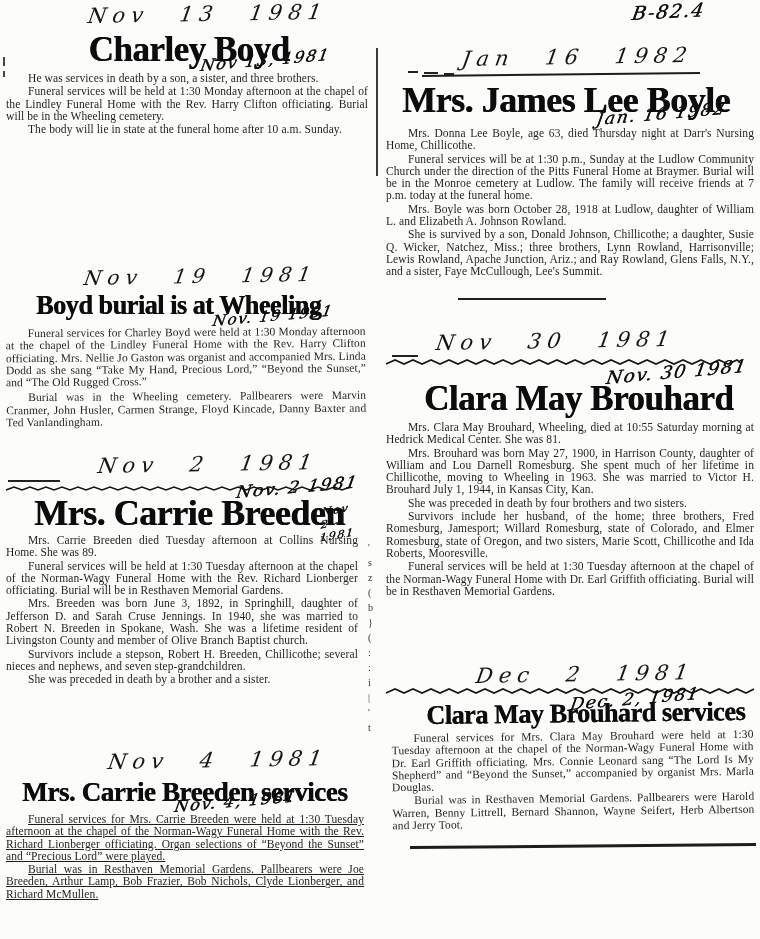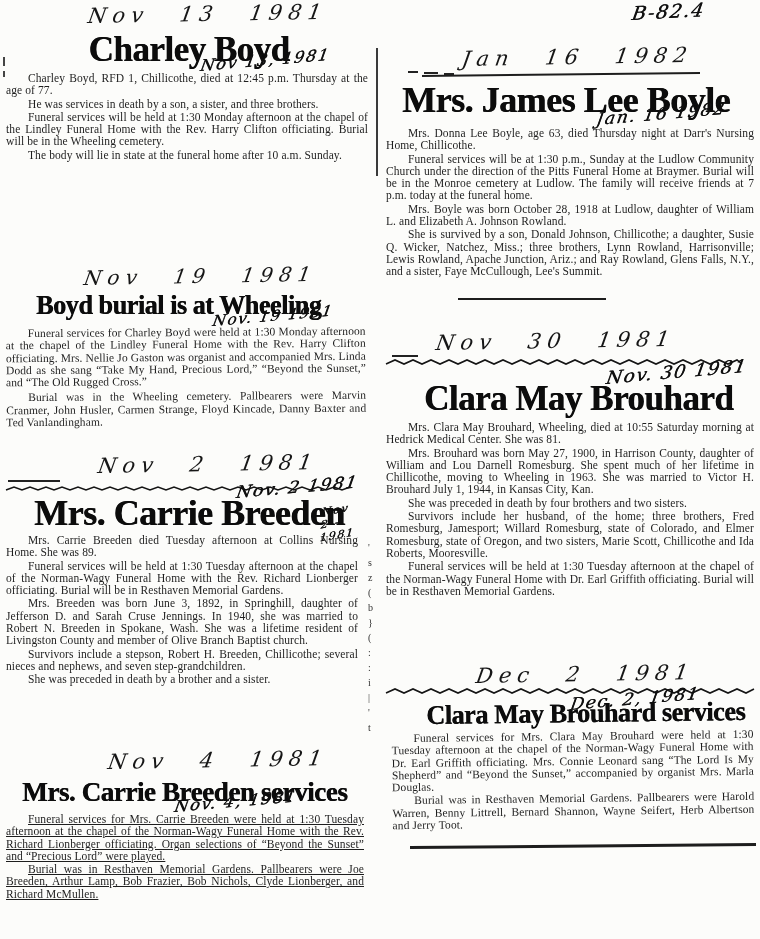--- a/index.html
+++ b/index.html
@@ -55,21 +55,20 @@
   <div class="script" style="left:634px; top:2px; font-size:19px; transform:skewX(-12deg) rotate(-3deg);">B-82.4</div>
 
   <div class="artifact" style="left:3px; top:57px; width:2px; height:9px;"></div>
   <div class="artifact" style="left:3px; top:71px; width:2px; height:6px;"></div>
 
   <article class="clipping" style="left:6px; top:8px; width:366px; height:254px;">
     <div class="stamp" style="left:84px; top:-4px;">Nov 13 1981</div>
     <h1 class="headline" style="left:0; top:22px; width:100%; text-align:center; font-size:35px;">Charley Boyd</h1>
     <div class="script" style="left:196px; top:48px;">Nov 13, 1981</div>
     <div class="bodytext" style="left:0; top:64px; width:362px;">
-      <p>Charley Boyd, RFD 1, Chillicothe, died at 12:45 p.m. Thursday at the age of 77.</p>
       <p>He was services in death by a son, a sister, and three brothers.</p>
       <p>Funeral services will be held at 1:30 Monday afternoon at the chapel of the Lindley Funeral Home with the Rev. Harry Clifton officiating. Burial will be in the Wheeling cemetery.</p>
       <p>The body will lie in state at the funeral home after 10 a.m. Sunday.</p>
     </div>
     <div class="vrule" style="right:-6px; top:40px; height:128px;"></div>
   </article>
 
   <article class="clipping" style="left:6px; top:268px; width:364px; height:182px;">
     <div class="stamp" style="left:80px; top:-2px; font-size:20px;">Nov 19 1981</div>
     <h2 class="headline" style="left:30px; top:22px; font-size:27px; transform:scaleX(0.97);">Boyd burial is at Wheeling</h2>

